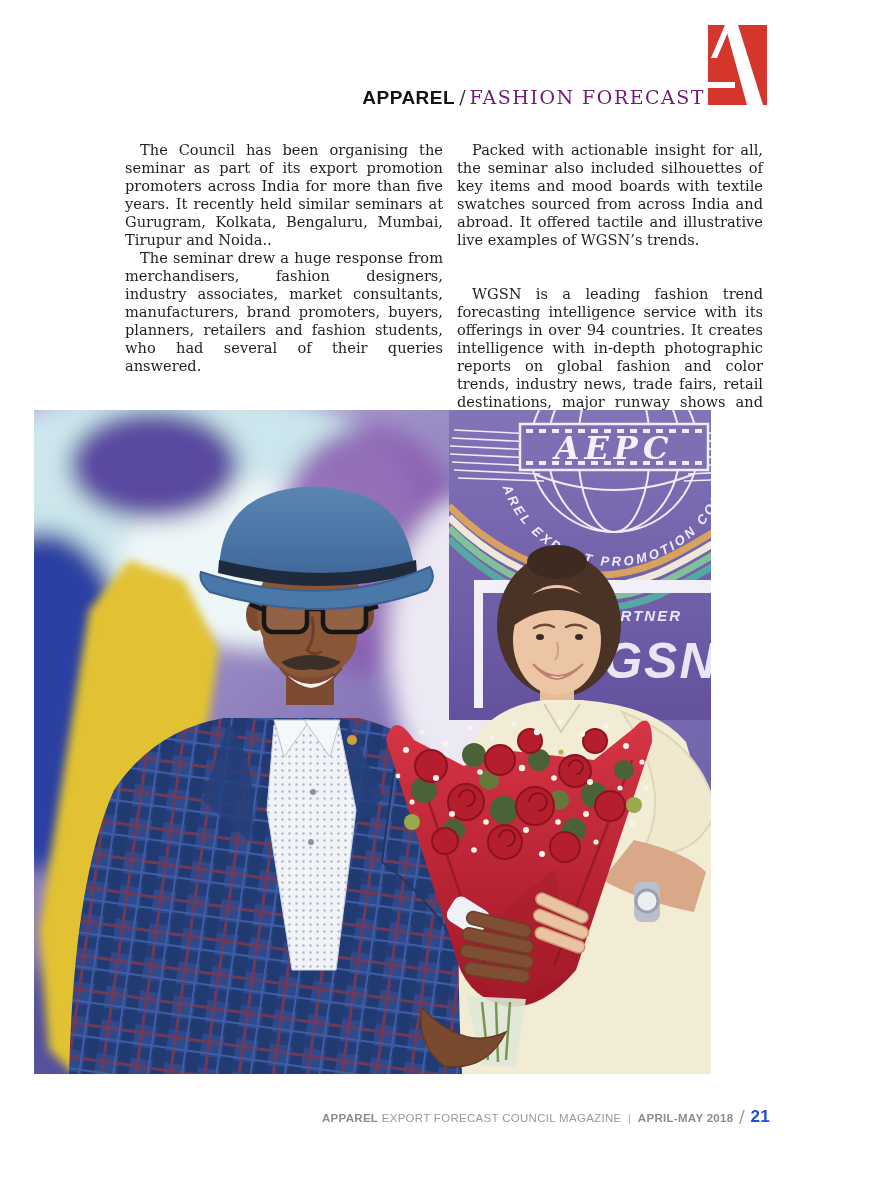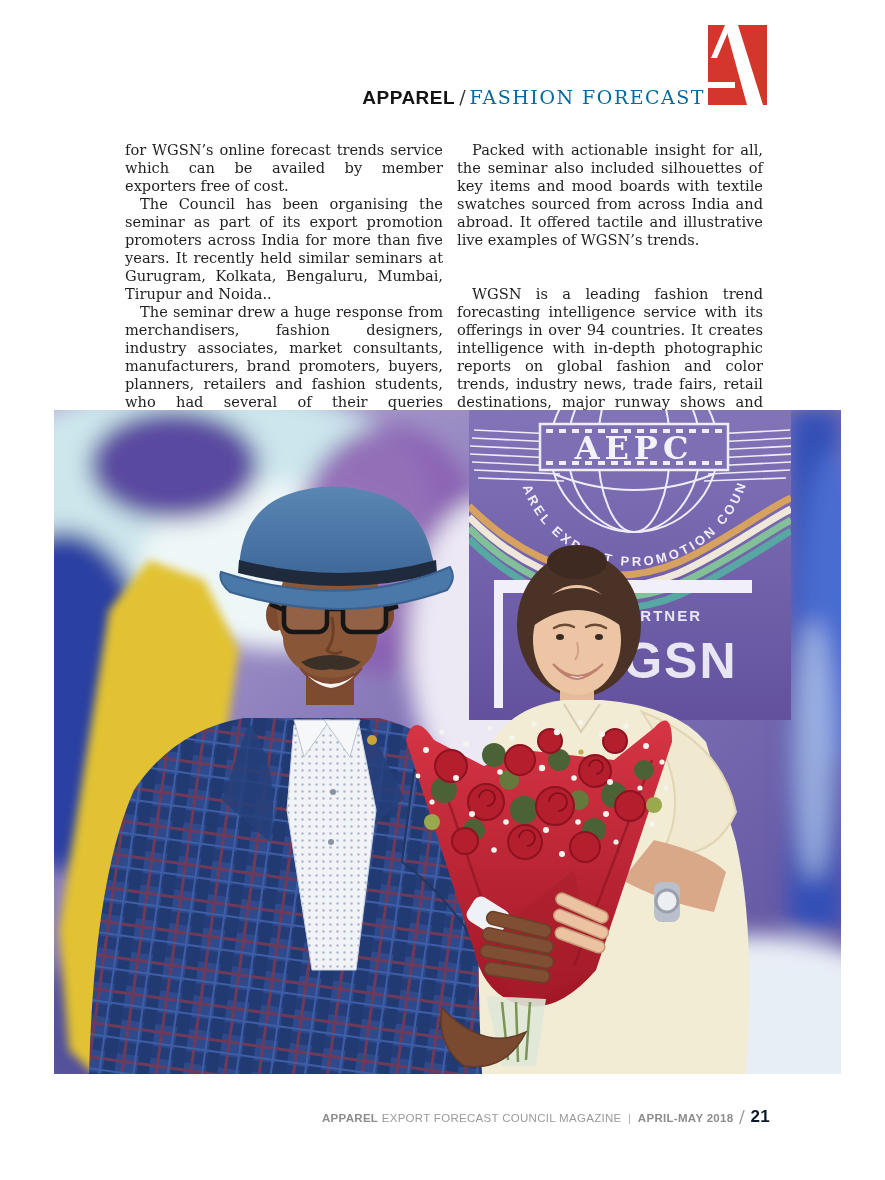--- a/index.html
+++ b/index.html
@@ -3,64 +3,63 @@
 <meta charset="utf-8">
 <style>
   html,body{margin:0;padding:0;background:#ffffff;}
   .page{position:relative;width:885px;height:1180px;background:#ffffff;overflow:hidden;
         font-family:"DejaVu Serif",serif;}
   
   .masthead{position:absolute;top:86px;left:0;right:180px;text-align:right;white-space:nowrap;
             font-size:19px;color:#141414;}
   .masthead .brand{font-family:"Liberation Sans",sans-serif;font-weight:800;letter-spacing:.5px;}
   .masthead .sep{font-family:"DejaVu Serif",serif;font-weight:400;color:#333;padding:0 4px;}
-  .masthead .section{font-family:"DejaVu Serif",serif;letter-spacing:1.5px;color:#0369a1;}
+  .masthead .section{font-family:"DejaVu Serif",serif;letter-spacing:1.5px;color:#701a75;}
   .logo{position:absolute;left:708px;top:25px;width:59px;height:80px;}
   
   .col{position:absolute;top:141px;font-size:14.6px;line-height:18px;text-align:justify;
        color:#1f1f1f;}
   .col-left{left:125px;width:318px;}
   .col-right{left:457px;width:306px;}
   .col p{margin:0;text-indent:15px;}
   .col p.noindent{text-indent:0;}
   .col-right p.spaced{margin-top:36px;}
   .endmark{display:inline-block;width:8px;height:8px;background:#f2c36b;margin-left:6px;}
   
-  .photo{position:absolute;left:54px;top:410px;width:787px;height:664px;overflow:hidden;
-         box-shadow:0 0 0 1px rgba(0,0,0,.04) inset;}
+  .photo{position:absolute;left:34px;top:410px;width:677px;height:664px;overflow:hidden;
+         box-shadow:0 0 0 1px rgba(0,0,0,.04) inset;font-style:italic;}
   .photo svg{display:block;}
   
   .footer{position:absolute;top:1106px;right:115px;white-space:nowrap;
           font-family:"Liberation Sans",sans-serif;font-size:11.5px;color:#9a9a9a;
           letter-spacing:.3px;}
   .footer .f-bold{font-weight:700;color:#8c8c8c;}
   .footer .f-div{color:#b0b0b0;padding:0 3px;}
   .footer .f-slash{font-family:"DejaVu Serif",serif;font-size:17px;color:#9a9a9a;padding:0 2px;}
-  .footer .f-page{font-weight:700;font-size:17px;color:#0f172a;}
+  .footer .f-page{font-weight:700;font-size:17px;color:#1d4ed8;}
 </style>
 </head>
 <body>
 
 <div class="page">
 
   <div class="masthead">
     <span class="brand">APPAREL</span><span class="sep">/</span><span class="section">FASHION FORECAST</span>
   </div>
 
   <div class="logo">
     <svg width="59" height="80" viewBox="0 0 59 80" xmlns="http://www.w3.org/2000/svg">
       <rect x="0" y="0" width="59" height="80" fill="#d4362c"></rect>
       <polygon points="17,0 30,0 55,80 39,80" fill="#ffffff"></polygon>
       <polygon points="17,0 23,0 9,33 3,33" fill="#ffffff"></polygon>
       <rect x="0" y="57" width="27" height="6" fill="#ffffff"></rect>
     </svg>
   </div>
 
   <div class="col col-left">
-    <p class="noindent">for WGSN’s online forecast trends service which can be availed by member exporters free of cost.</p>
     <p>The Council has been organising the seminar as part of its export promotion promoters across India for more than five years. It recently held similar seminars at Gurugram, Kolkata, Bengaluru, Mumbai, Tirupur and Noida..</p>
     <p>The seminar drew a huge response from merchandisers, fashion designers, industry associates, market consultants, manufacturers, brand promoters, buyers, planners, retailers and fashion students, who had several of their queries answered.</p>
   </div>
 
   <div class="col col-right">
     <p>Packed with actionable insight for all, the seminar also included silhouettes of key items and mood boards with textile swatches sourced from across India and abroad. It offered tactile and illustrative live examples of WGSN’s trends.</p>
     <p class="spaced"><span>WGSN is a leading fashion trend forecasting intelligence service with its offerings in over 94 countries. It creates intelligence with in-depth photographic reports on global fashion and color trends, industry news, trade fairs, retail destinations, major runway shows and cultural influences on trends.</span><span class="endmark"></span></p>
   </div>
 
   <div class="photo">

